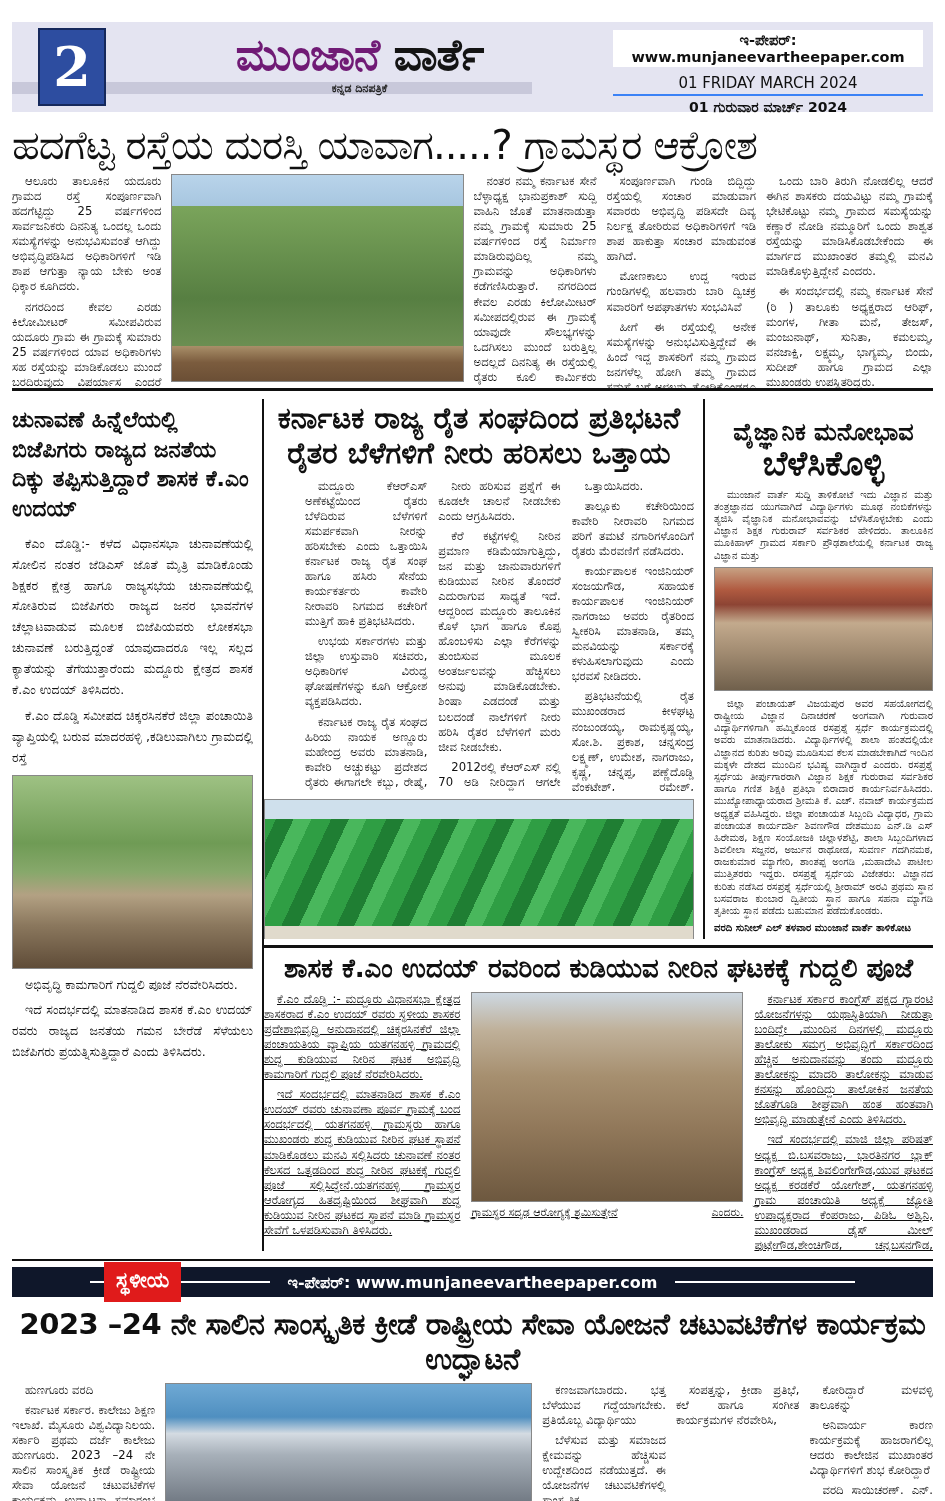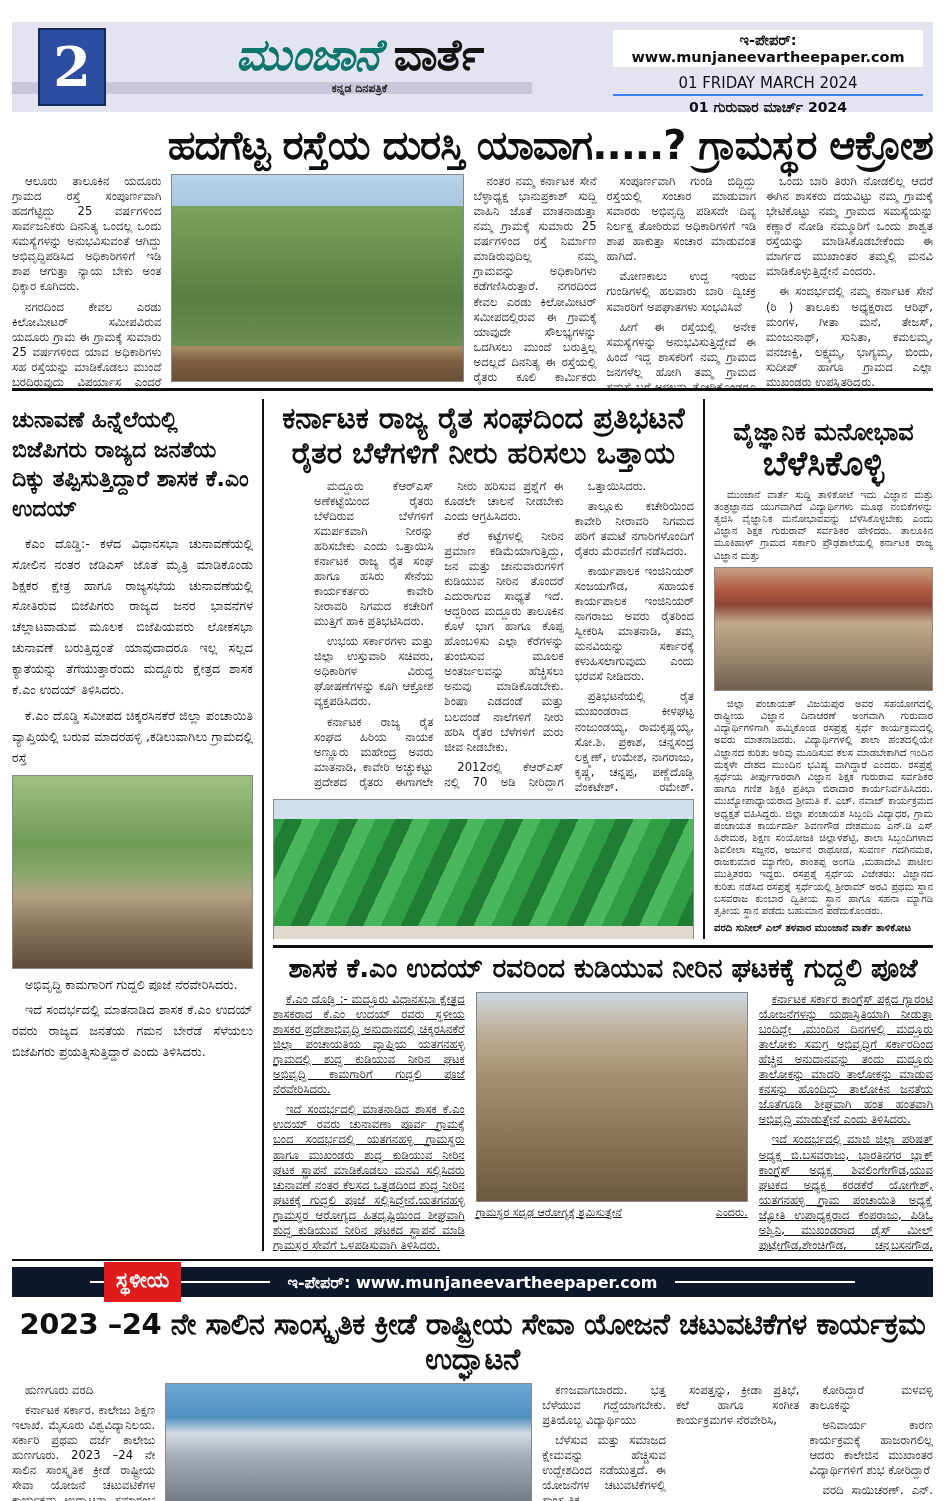--- a/index.html
+++ b/index.html
@@ -7,50 +7,50 @@
   .page{width:945px;height:1501px;background:#fff;position:relative;box-sizing:border-box;
         padding:22px 12px 0 12px;overflow:hidden;margin:0 auto;}
   
   .masthead{height:90px;background:#e4e4f1;position:relative;display:flex;align-items:stretch;}
   .mast-stripe{position:absolute;left:0;top:60px;width:520px;height:12px;background:#c8c8da;}
   .page-num{position:relative;z-index:2;width:64px;height:74px;margin:6px 0 0 26px;background:#2d4da0;
             border:2px solid #16295c;color:#fff;font-size:54px;font-weight:bold;line-height:1;
             display:flex;align-items:center;justify-content:center;font-family:"DejaVu Serif",serif;}
   .brand{position:relative;z-index:2;flex:1;text-align:center;padding-top:10px;}
   .brand-line{font-size:44px;font-weight:bold;letter-spacing:-1px;line-height:1.05;}
-  .brand-red{color:#0f766e;font-style:italic;}
+  .brand-red{color:#701a75;}
   .brand-black{color:#141414;}
   .brand-tagline{font-size:11px;font-weight:bold;margin-top:4px;color:#222;}
   .mast-right{width:310px;padding:8px 10px 0 0;text-align:center;position:relative;z-index:2;}
   .epaper-pill{background:#fff;display:inline-block;font-weight:bold;font-size:14.5px;padding:2px 8px;}
   .date-en{font-weight:normal;font-size:15px;margin-top:7px;}
   .date-kn{font-weight:bold;font-size:14px;margin-top:2px;border-top:2px solid #3b82f6;padding-top:3px;}
   
-  .lead-headline{font-size:40px;font-weight:bold;text-align:right;margin:12px 0 8px 0;
+  .lead-headline{font-size:40px;font-weight:normal;text-align:left;margin:12px 0 8px 0;
                  letter-spacing:-1px;line-height:1.05;}
   .lead-story{display:flex;gap:10px;height:208px;overflow:hidden;border-bottom:3px solid #111;
               padding-bottom:6px;}
   .news{font-size:11.6px;line-height:1.3;text-align:justify;}
   .news p{margin:0 0 5px 0;text-indent:13px;}
   .lead-c1{width:17%;}
   .lead-photo{width:33%;border:1px solid #888;
     background-image:linear-gradient(180deg,#b9d4ea 0%,#a7c6e0 15%,rgba(0,0,0,0) 15%),
       linear-gradient(0deg,#6b4f35 0%,#7b5c3e 9%,#a98f69 17%,rgba(0,0,0,0) 17%),
       linear-gradient(180deg,#7aa45b 15%,#577f42 60%,#7b9a5e 100%);}
   .lead-c3{width:14%;}
   .lead-c4{width:17%;}
   .lead-c5{width:19%;}
   
   .middle{display:flex;height:852px;overflow:hidden;margin-top:8px;}
   .col-left{width:252px;padding-right:9px;border-right:2px solid #111;box-sizing:border-box;}
   .bjp-headline{font-size:22px;font-weight:bold;text-align:left;line-height:1.35;margin:6px 0 10px 0;}
   .col-left .news{font-size:12.6px;line-height:1.66;}
   .bjp-photo{height:192px;margin:6px 0;border:1px solid #888;
     background-image:linear-gradient(180deg,#9ec183 0%,#6f9b55 35%,#87a86b 50%,#b3a183 62%,#8a775d 78%,#5f4c38 100%);}
-  .right-area{flex:1;display:flex;flex-direction:column;padding-left:9px;box-sizing:border-box;}
+  .right-area{flex:1;display:flex;flex-direction:column;box-sizing:border-box;}
   .row1{display:flex;height:540px;overflow:hidden;}
   .farmers{flex:1;padding-right:9px;border-right:2px solid #111;box-sizing:border-box;}
   .farmers-h{font-size:29px;font-weight:bold;text-align:center;line-height:1.2;margin:2px 0 8px 0;}
   .farmers-cols{display:flex;gap:11px;height:312px;overflow:hidden;margin-left:41px;}
   .farmers-cols > div{flex:1;}
   .farmers-photo{height:158px;margin-top:8px;border:1px solid #888;
     background-image:linear-gradient(180deg,#cfe0ec 0%,#cfe0ec 12%,rgba(0,0,0,0) 12%),
       linear-gradient(0deg,#e0dacc 0%,#e0dacc 20%,rgba(0,0,0,0) 20%),
       repeating-linear-gradient(115deg,#2f9e44 0 18px,#1f7e33 18px 34px,#49b75c 34px 50px);}
   .science{width:228px;padding-left:9px;box-sizing:border-box;}

